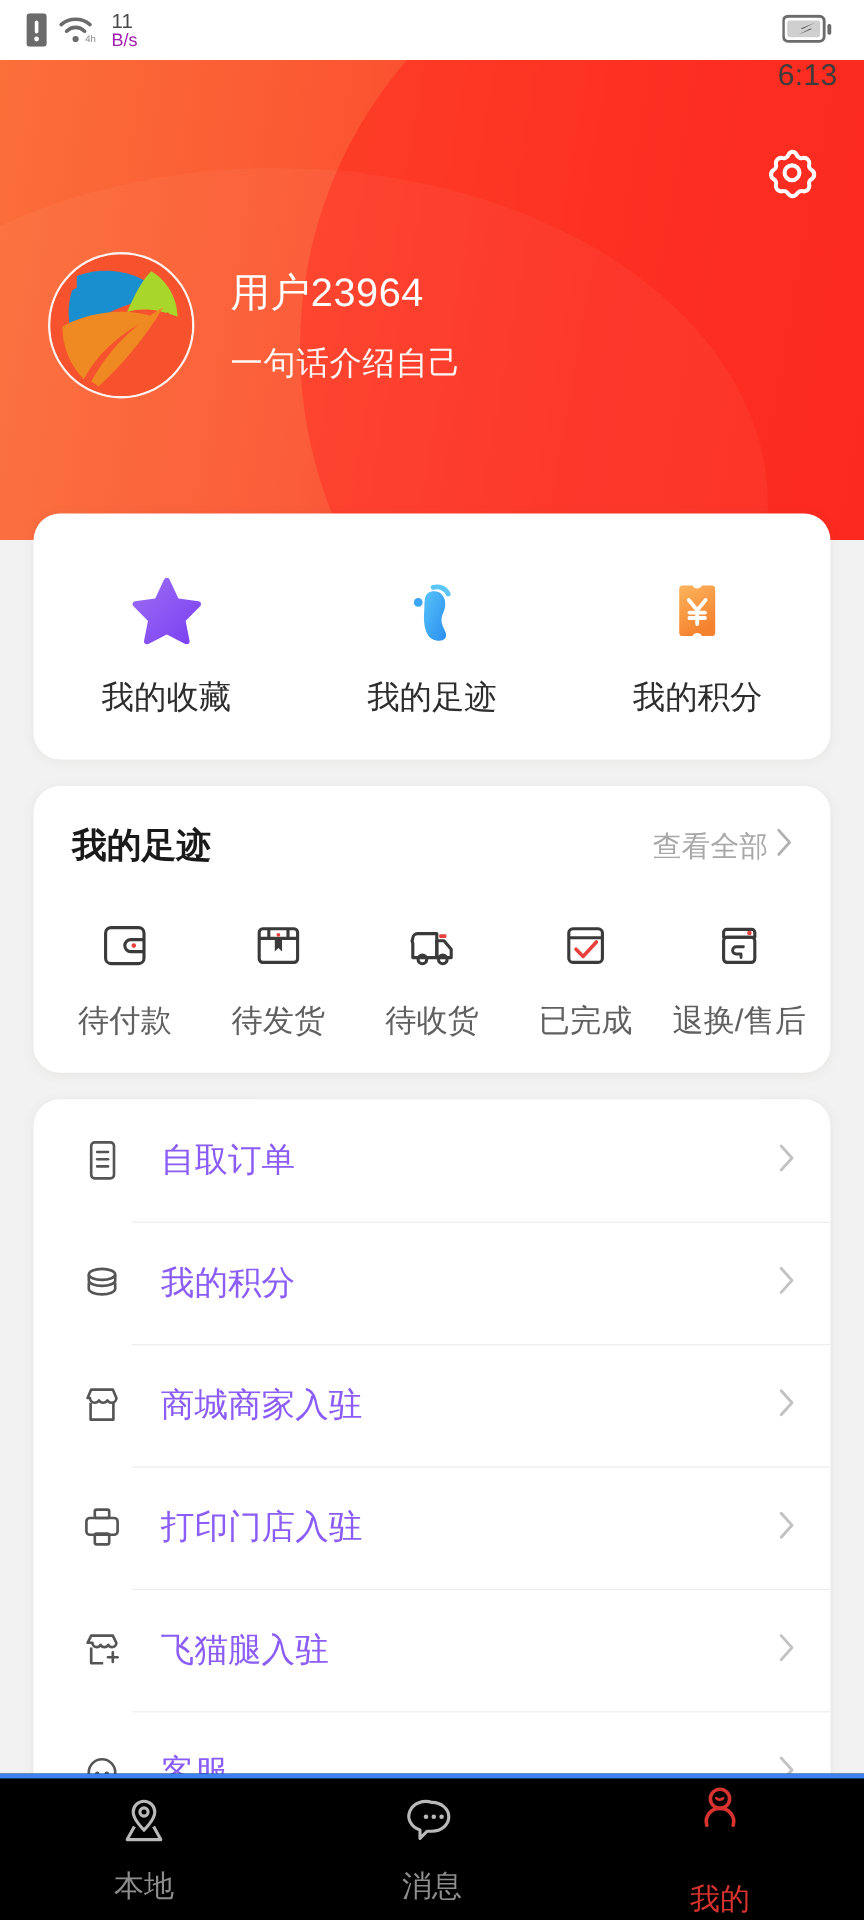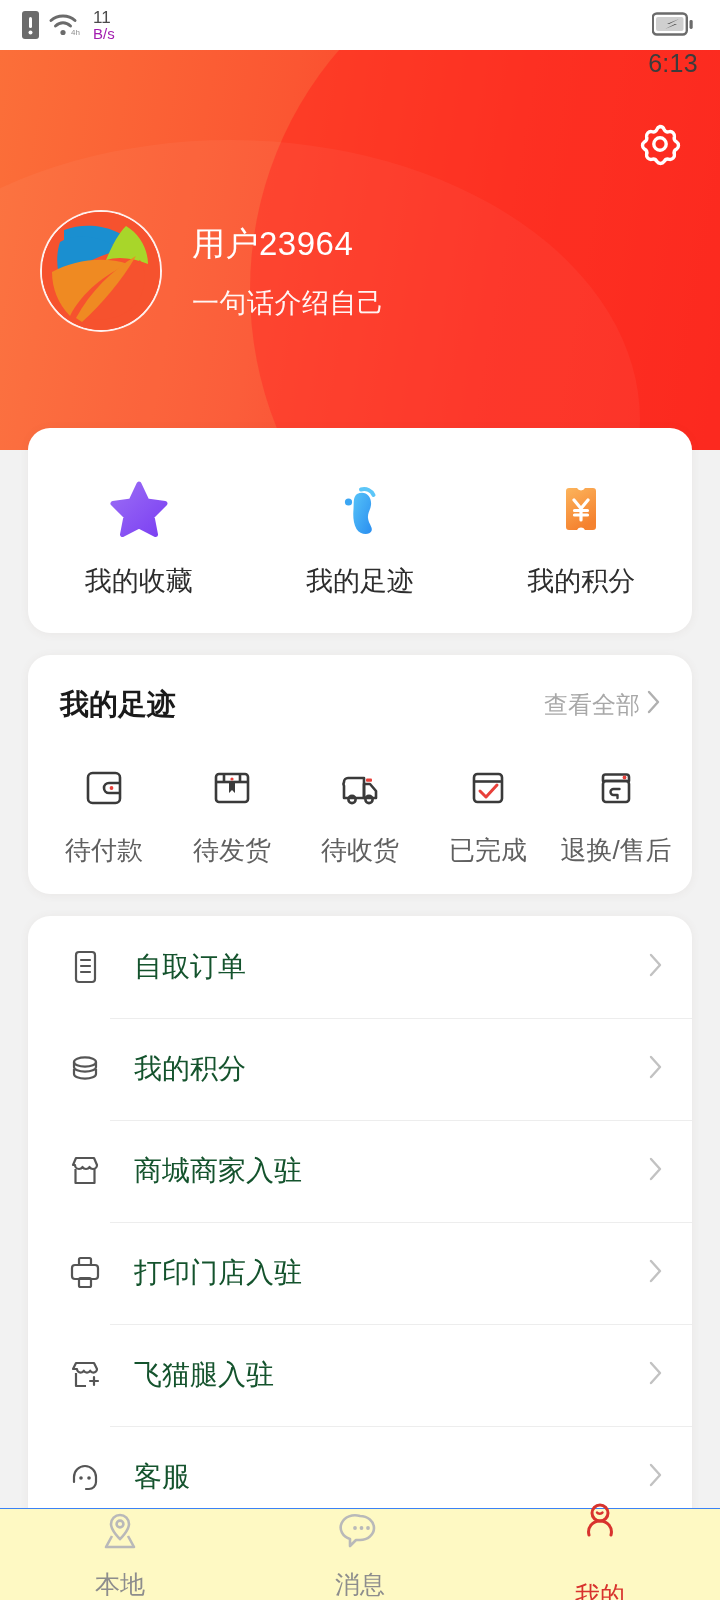--- a/index.html
+++ b/index.html
@@ -91,27 +91,27 @@
   .card-menu { margin-top:22px; padding:0 0 4px; overflow:hidden; }
   .mrow {
     display:flex; align-items:center; height:102px;
     padding:0 28px 0 34px; position:relative;
   }
   .mrow + .mrow::before {
     content:""; position:absolute; top:0; left:82px; right:0;
     height:1px; background:#ededed;
   }
   .m-ic { width:46px; display:flex; align-items:center; justify-content:center; flex:none; }
-  .m-lb { margin-left:26px; font-size:28px; color:#14532d; flex:1; }
+  .m-lb { margin-left:26px; font-size:28px; color:#8b5cf6; flex:1; }
   .m-ch { flex:none; }
 
   
   .tabbar {
-    position:absolute; left:0; bottom:0; width:720px; height:92px;
-    background:#fef9c3; border-top:1px solid #3b82f6;
+    position:absolute; left:0; bottom:0; width:720px; height:122px;
+    background:#000000; border-top:4px solid #3b82f6;
     display:flex; z-index:30;
   }
   .tab { flex:1; display:flex; flex-direction:column; align-items:center; justify-content:center; gap:10px; }
   .tab-lb { font-size:25px; color:#8d8d8d; }
   .tab.active .tab-lb { color:#d8332e;margin-top:21px; }
 </style>
 </head>
 <body>
 
 <div class="statusbar">

